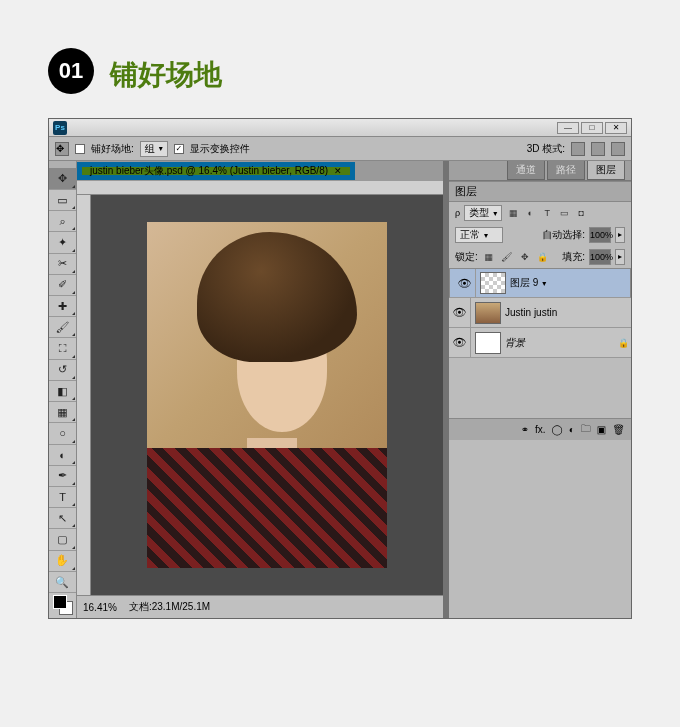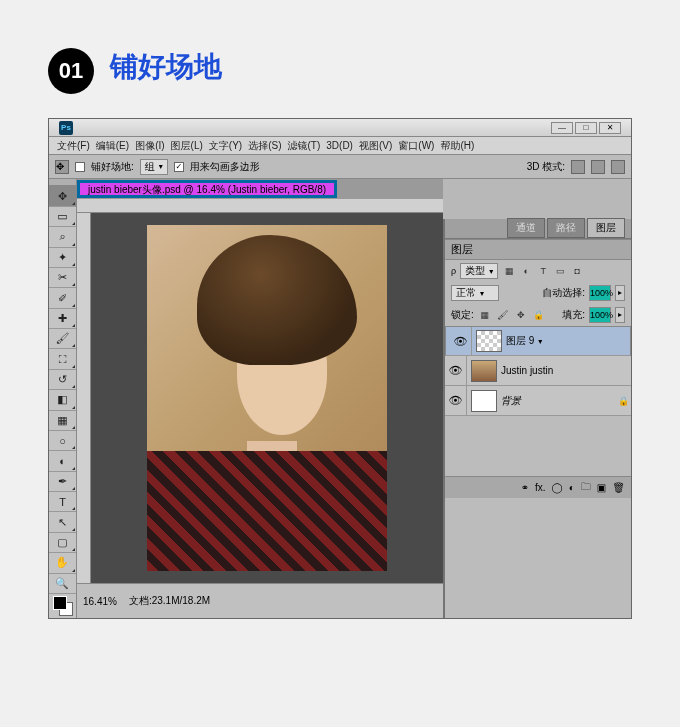--- a/index.html
+++ b/index.html
@@ -1,24 +1,24 @@
 <!DOCTYPE html>
 <html><head>
 <meta charset="utf-8">
 <style>
 * { margin: 0; padding: 0; box-sizing: border-box; }
 body { width: 680px; height: 727px; background: #f0f0f0; font-family: "Microsoft YaHei", sans-serif; overflow: hidden; }
 .page { padding: 48px 32px 0 48px; }
-.step-header { display: flex; align-items: flex-start; gap: 16px; margin-bottom: 24px; }
+.step-header { display: flex; align-items: flex-end; gap: 16px; margin-bottom: 24px; }
 .badge { width: 46px; height: 46px; border-radius: 50%; background: #000; color: #fff; display: flex; align-items: center; justify-content: center; font-weight: bold; font-size: 22px; }
-.step-title { font-size: 28px; font-weight: bold; color: #1d4ed8; }
+.step-title { font-size: 28px; font-weight: bold; color: #4d7c0f; }
 .desc { font-size: 15px; color: #333; line-height: 2; margin-bottom: 24px; }
 
 .ps-window { width: 584px; height: 501px; background: #b8b8b8; border: 1px solid #666; display: flex; flex-direction: column; font-size: 10px; }
-.titlebar { height: 18px; background: linear-gradient(#e8e8e8,#d0d0d0); display: flex; align-items: center; padding: 0 10px; border-bottom: 1px solid #888; }
+.titlebar { height: 18px; background: linear-gradient(#e8e8e8,#d0d0d0); display: flex; align-items: center; padding: 0 4px; border-bottom: 1px solid #888; }
 .ps-logo { width: 14px; height: 14px; background: #0a3c5a; color: #5ac8fa; display: flex; align-items: center; justify-content: center; font-size: 8px; font-weight: bold; border-radius: 2px; }
 .winbtns { margin-left: auto; display: flex; gap: 2px; }
 .winbtn { width: 22px; height: 12px; background: #ddd; border: 1px solid #888; font-size: 8px; text-align: center; line-height: 10px; }
 
 .menubar { height: 18px; background: #d4d4d4; display: flex; align-items: center; gap: 2px; padding: 0 6px; border-bottom: 1px solid #888; }
 .menuitem { font-size: 10px; color: #222; padding: 0 2px; }
 
 .optbar { height: 24px; background: #bcbcbc; display: flex; align-items: center; gap: 6px; padding: 0 6px; border-bottom: 1px solid #888; }
 .ico { width: 14px; height: 14px; background: #999; border: 1px solid #666; }
 .check { width: 10px; height: 10px; border: 1px solid #666; background: #fff; display: inline-flex; align-items: center; justify-content: center; font-size: 8px; }
@@ -30,45 +30,45 @@
 .toolgrab { height: 8px; background: #b0b0b0; border-bottom: 1px solid #888; }
 .tool { height: 22px; border-bottom: 1px solid #999; display: flex; align-items: center; justify-content: center; font-size: 11px; color: #222; position: relative; }
 .tool.active { background: #888; }
 .tool .tri { position: absolute; right: 1px; bottom: 1px; width: 0; height: 0; border-right: 3px solid #333; border-top: 3px solid transparent; }
 .colorsw { height: 26px; display: flex; align-items: center; justify-content: center; position: relative; }
 .sw1 { width: 14px; height: 14px; background: #000; border: 1px solid #fff; position: absolute; top: 2px; left: 4px; }
 .sw2 { width: 14px; height: 14px; background: #fff; border: 1px solid #666; position: absolute; top: 8px; left: 10px; }
 
 .center { flex: 1; display: flex; flex-direction: column; background: #5a5a5a; }
 .doctab { height: 20px; background: #9a9a9a; display: flex; align-items: center; }
-.tab { height: 18px; background: #d946ef; padding: 0 8px; font-size: 10px; display: flex; align-items: center; border: 3px solid #0369a1; flex-direction: column; }
+.tab { height: 18px; background: #4d7c0f; padding: 0 8px; font-size: 10px; display: flex; align-items: center; border: 5px solid #0369a1; }
 .tab .x { margin-left: 6px; font-size: 9px; }
 .ruler-h { height: 14px; background: #d0d0d0; border-bottom: 1px solid #888; }
 .canvas-row { flex: 1; display: flex; }
 .ruler-v { width: 14px; background: #d0d0d0; border-right: 1px solid #888; }
 .canvas { flex: 1; background: #4a4a4a; display: flex; align-items: center; justify-content: center; padding: 12px; }
 .photo { width: 240px; height: 346px; background: linear-gradient(135deg, #d4b896 0%, #c0a070 40%, #a88050 100%); position: relative; overflow: hidden; }
 .hair { position: absolute; top: 10px; left: 50px; width: 160px; height: 130px; background: radial-gradient(ellipse at 40% 30%, #6b4a2a, #3a2614 70%); border-radius: 50% 60% 50% 40% / 60% 70% 40% 40%; }
 .face { position: absolute; top: 90px; left: 90px; width: 90px; height: 120px; background: #e8c9a8; border-radius: 40% 40% 50% 50%; }
 .plaid { position: absolute; bottom: 0; left: 0; right: 0; height: 120px; background: repeating-linear-gradient(45deg, #7a2020 0 8px, #2a1818 8px 16px), repeating-linear-gradient(-45deg, #7a2020 0 8px, transparent 8px 16px); }
 .neck { position: absolute; bottom: 90px; left: 100px; width: 50px; height: 40px; background: #e0c0a0; }
 
-.status { height: 18px; background: #c0c0c0; border-top: 1px solid #888; display: flex; align-items: center; padding: 17px 6px; gap: 12px; font-size: 10px; }
-
-.rightcol { width: 188px; background: #bcbcbc; border-left: 2px solid #737373; display: flex; flex-direction: column; margin-top: 40px; }
+.status { height: 18px; background: #c0c0c0; border-top: 1px solid #888; display: flex; align-items: center; padding: 11px 6px; gap: 12px; font-size: 10px; }
+
+.rightcol { width: 188px; background: #bcbcbc; border-left: 6px solid #737373; display: flex; flex-direction: column; }
 .paneltabs { height: 20px; background: #a0a0a0; display: flex; align-items: flex-end; padding: 0 4px; border-bottom: 1px solid #777; }
 .ptab { padding: 2px 8px; font-size: 10px; background: #888; color: #ddd; border: 1px solid #666; margin-right: 2px; }
 .ptab.active { background: #bcbcbc; color: #000; }
 .panel2 { background: #bcbcbc; border-top: 1px solid #888; }
 .phead { height: 20px; background: #a8a8a8; display: flex; align-items: center; padding: 0 6px; font-size: 11px; border-bottom: 1px solid #888; }
 .prow { display: flex; align-items: center; gap: 4px; padding: 3px 6px; font-size: 10px; }
 .prow .sel { flex: 0 0 auto; }
 .iconrow { display: flex; gap: 3px; padding: 3px 6px; }
 .pico { width: 14px; height: 14px; display: flex; align-items: center; justify-content: center; font-size: 9px; color: #333; }
-.numbox { width: 22px; height: 16px; background: #14b8a6; border: 1px solid #888; font-size: 9px; text-align: left; line-height: 14px; }
+.numbox { width: 22px; height: 16px; background: #737373; border: 1px solid #888; font-size: 9px; text-align: left; line-height: 14px; }
 .arrow { width: 10px; height: 16px; background: #ccc; border: 1px solid #888; text-align: center; font-size: 8px; line-height: 14px; }
 
 .layers { background: #c4c4c4; }
 .layer { display: flex; align-items: center; height: 30px; border-bottom: 1px solid #999; }
 .layer.sel { background: #a8bcd8; }
 .eye { width: 22px; text-align: center; font-size: 11px; border-right: 1px solid #999; height: 100%; display: flex; align-items: center; justify-content: center; }
 .thumb { width: 26px; height: 22px; margin: 0 4px; border: 1px solid #666; background: #fff; }
 .thumb.checker { background: repeating-conic-gradient(#ccc 0 25%, #fff 0 50%) 0 0/8px 8px; }
 .thumb.photo-t { background: linear-gradient(#c8a878,#8a6040); }
 .lname { font-size: 10px; }
@@ -89,41 +89,28 @@
 
     <div class="titlebar">
       <div class="ps-logo">Ps</div>
       <div class="winbtns">
         <div class="winbtn">—</div>
         <div class="winbtn">□</div>
         <div class="winbtn">✕</div>
       </div>
     </div>
 
-    <div class="menubar">
-      <span class="menuitem">文件(F)</span>
-      <span class="menuitem">编辑(E)</span>
-      <span class="menuitem">图像(I)</span>
-      <span class="menuitem">图层(L)</span>
-      <span class="menuitem">文字(Y)</span>
-      <span class="menuitem">选择(S)</span>
-      <span class="menuitem">滤镜(T)</span>
-      <span class="menuitem">3D(D)</span>
-      <span class="menuitem">视图(V)</span>
-      <span class="menuitem">窗口(W)</span>
-      <span class="menuitem">帮助(H)</span>
-    </div>
 
     <div class="optbar">
       <div class="ico">✥</div>
       <span class="check"></span>
       <span>铺好场地:</span>
       <div class="sel">组</div>
       <span class="check">✓</span>
-      <span>用来勾画多边形</span>
+      <span>显示变换控件</span>
       <div style="flex:1"></div>
       <span>3D 模式:</span>
       <div class="ico"></div>
       <div class="ico"></div>
       <div class="ico"></div>
     </div>
 
     <div class="workarea">
       <div class="toolcol">
         <div class="toolgrab"></div>
@@ -167,21 +154,21 @@
             <div class="photo">
               <div class="neck"></div>
               <div class="face"></div>
               <div class="hair"></div>
               <div class="plaid"></div>
             </div>
           </div>
         </div>
         <div class="status">
           <span>16.41%</span>
-          <span>文档:23.1M/18.2M</span>
+          <span>文档:23.1M/25.1M</span>
         </div>
       </div>
 
       <div class="rightcol">
         <div class="paneltabs">
           <div style="flex:1"></div>
           <div class="ptab">通道</div>
           <div class="ptab">路径</div>
           <div class="ptab active">图层</div>
         </div>

